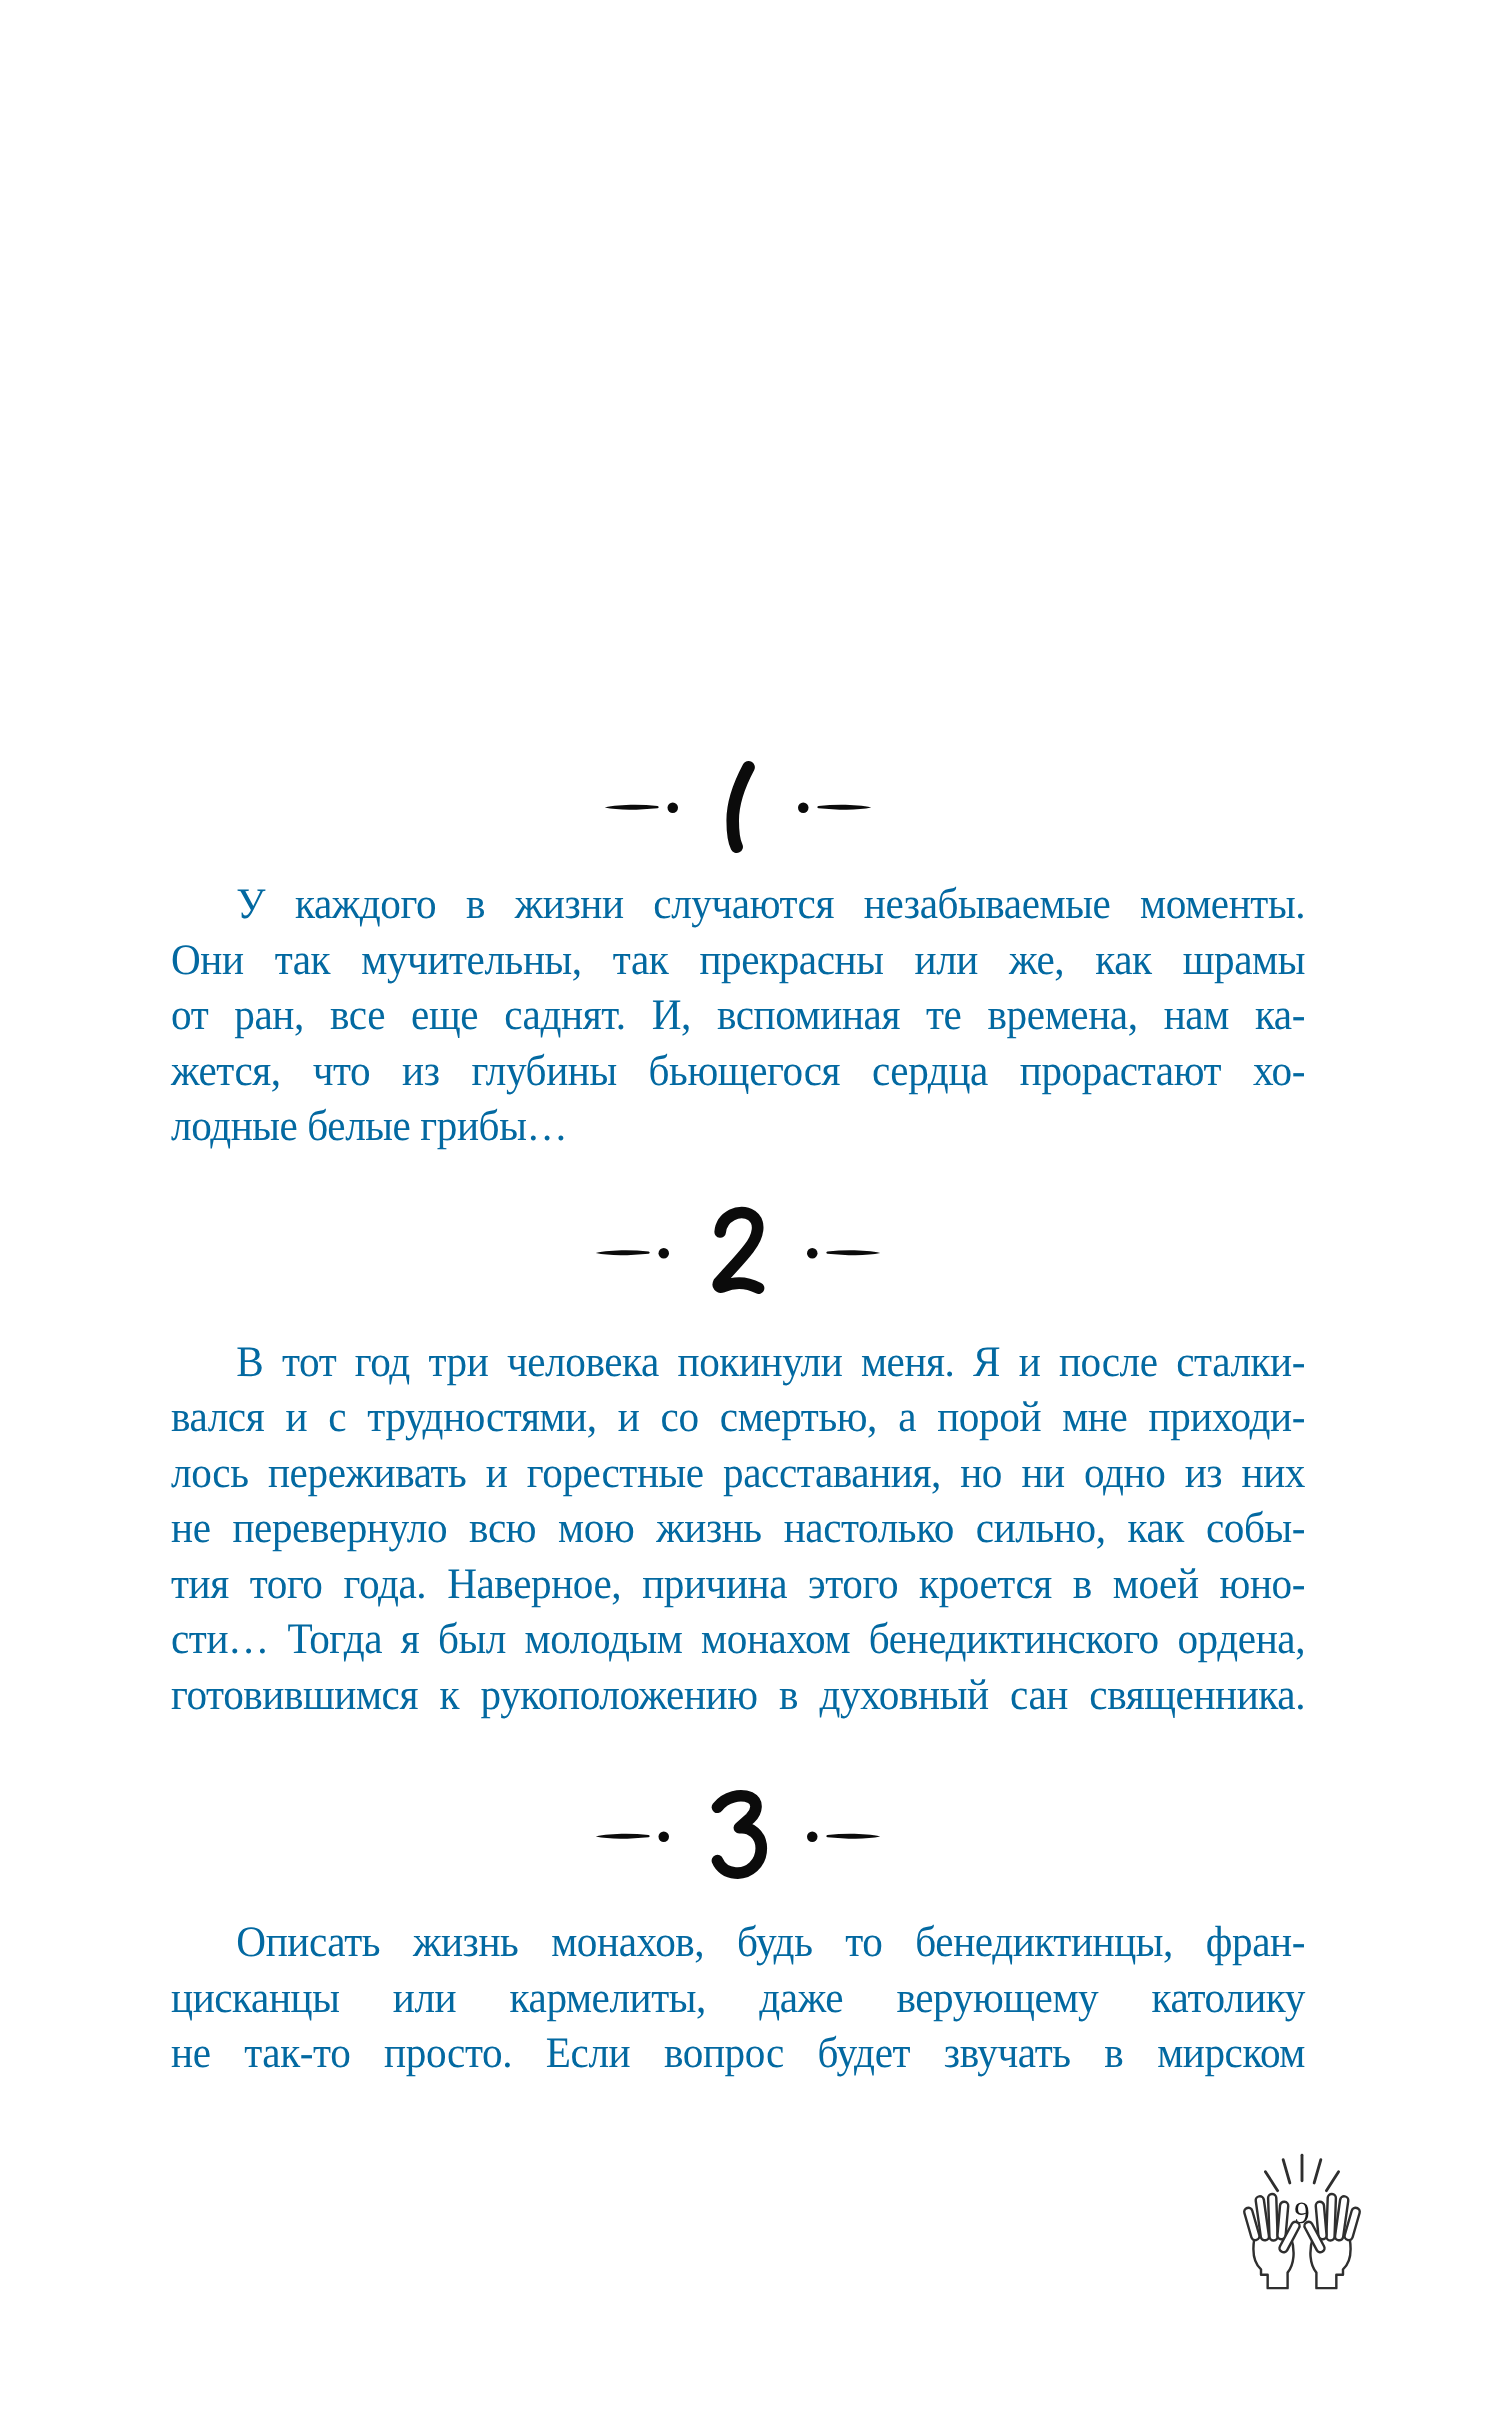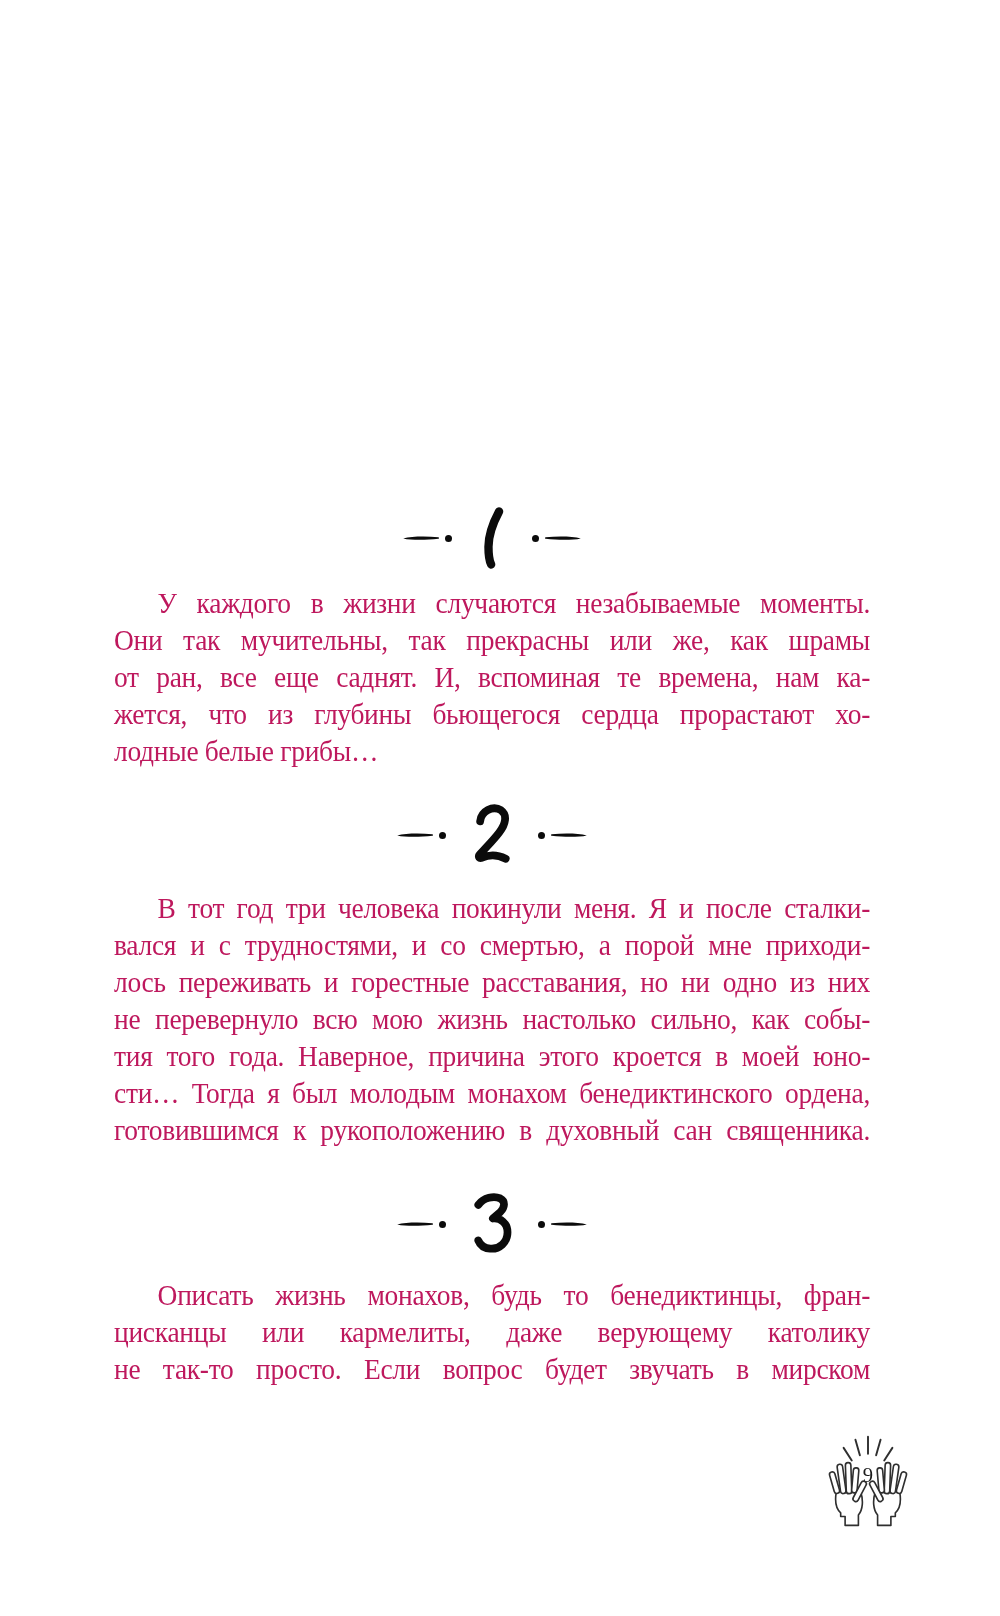--- a/index.html
+++ b/index.html
@@ -3,21 +3,21 @@
 <meta charset="utf-8">
 <style>
   html,body{margin:0;padding:0;background:#e8e8e8;}
   .page{
     position:relative;
     width:1000px;height:1616px;
     background:#ffffff;
     margin:0 auto;
     overflow:hidden;
     font-family:"Liberation Serif","DejaVu Serif",serif;
-    color:#be185d;
+    color:#0369a1;
   }
   
   .hdr{
     position:absolute;left:114px;width:756px;height:64px;
     display:flex;align-items:center;justify-content:center;
   }
   .hdr .dash{width:38px;height:8px;display:block;}
   .hdr .dot{width:7px;height:7px;border-radius:50%;background:#0b0b0b;margin:0 5px;}
   .hdr .num{margin:0 20px;display:block;}
   .ink{stroke:#0b0b0b;fill:none;stroke-linecap:round;stroke-linejoin:round;}

